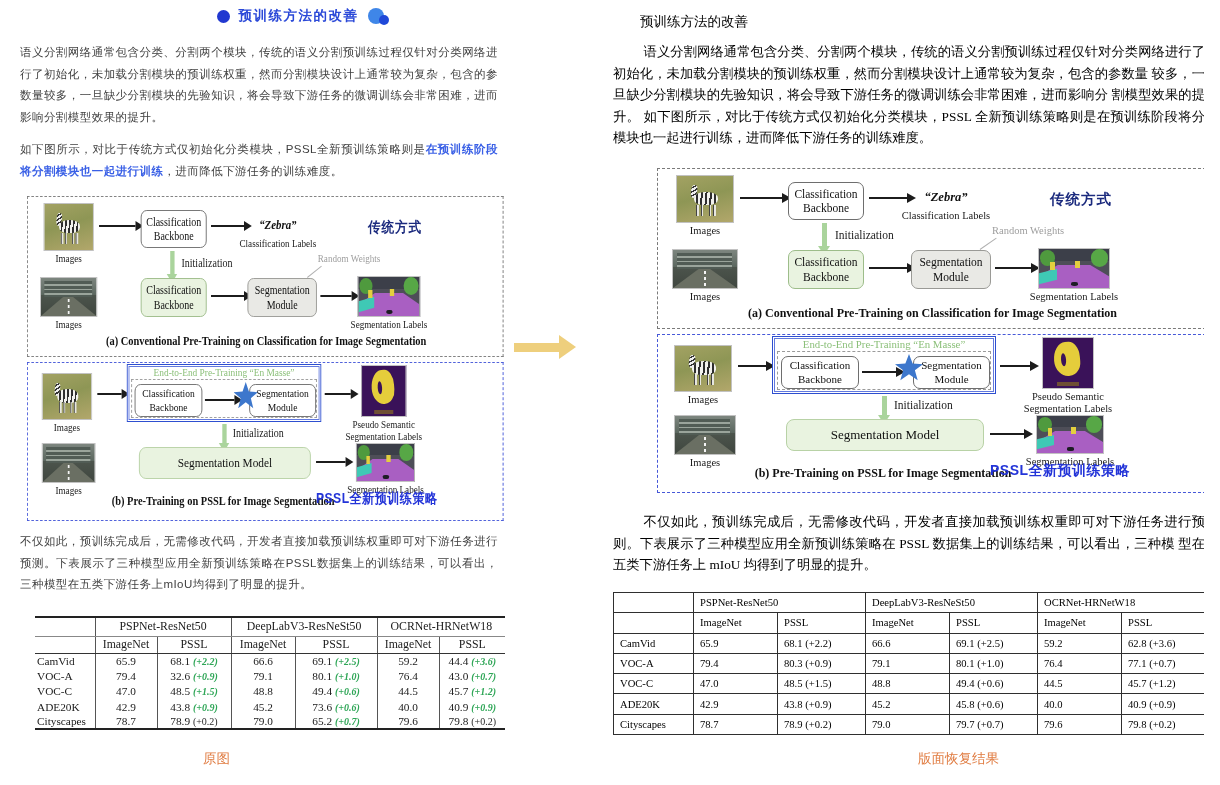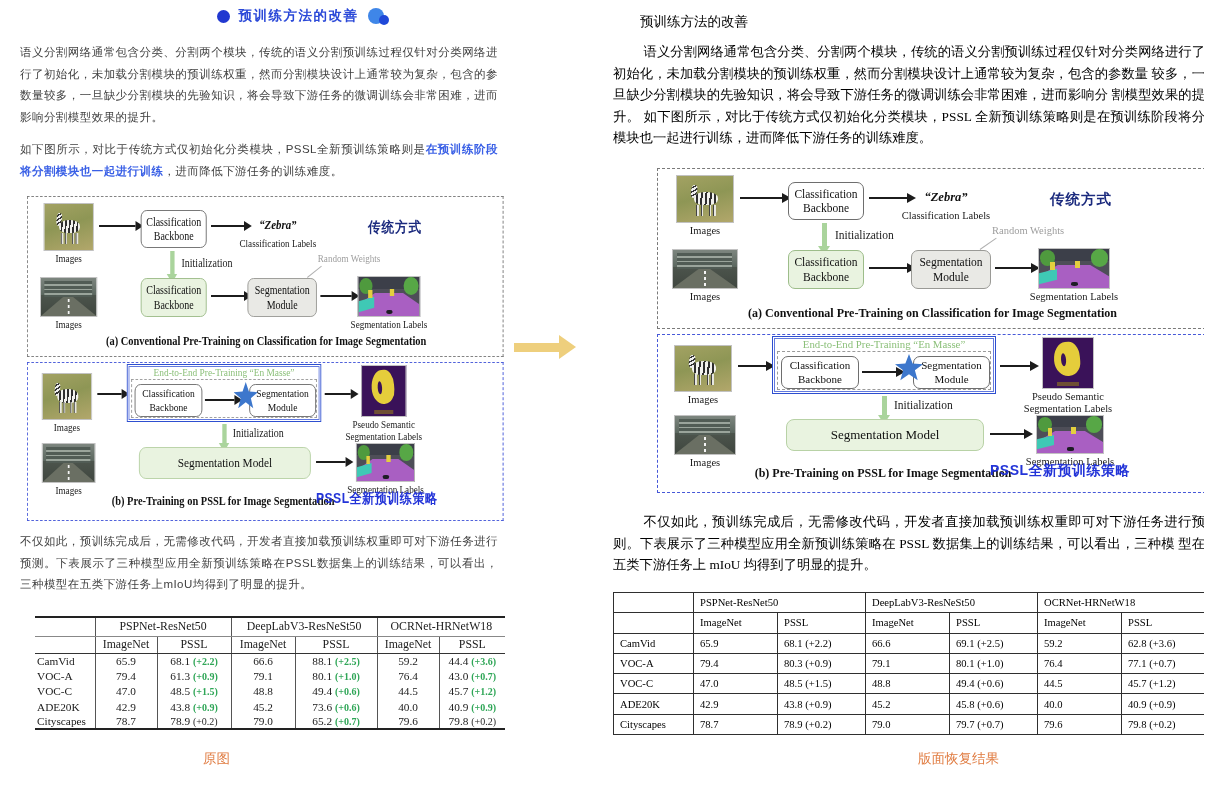--- a/index.html
+++ b/index.html
@@ -31,21 +31,21 @@
   .ltable { position:absolute; left:35px; top:616px; width:470px; border-collapse:collapse;
             font-family:"Liberation Serif", serif; color:#1a1a1a;
             border-top:2px solid #222; border-bottom:2px solid #222; table-layout:fixed; }
   .ltable th { font-weight:400; font-size:11.8px; }
   .ltable .grp th { height:19px; border-bottom:1px solid #888; }
   .ltable .sub th { height:17px; border-bottom:1.4px solid #333; }
   .ltable td { height:15.3px; font-size:11.3px; text-align:center; white-space:nowrap; overflow:hidden; }
   .ltable .rowlabel { text-align:left; padding-left:2px; }
   .ltable .vsep { border-left:1px solid #555; }
   .gain { font-size:10px; }
-  .green-gain { color:#2fa657; font-weight:700; }
+  .green-gain { color:#2fa657; font-weight:700;font-style:italic; }
   .dim-gain { color:#2b2b2b; }
 
   
   .rp-title { position:absolute; left:613px; top:13px; width:592px; text-indent:2em;
               font-family:"Liberation Serif", serif; font-size:13.5px; color:#000; }
   .rp-para { position:absolute; left:613px; width:592px; font-family:"Liberation Serif", serif;
              font-size:13.3px; line-height:21.5px; color:#000; text-align:justify; text-indent:2.3em; }
   .rp-p1 { top:41px; }
   .rp-p2 { top:511px; }
 
@@ -352,28 +352,28 @@
           <th class="vsep">ImageNet</th>
           <th class="vsep">PSSL</th>
         </tr>
       </thead>
       <tbody id="ltable-body">
           <tr>
             <td class="rowlabel">CamVid</td>
             <td class="vsep">65.9</td>
             <td class="vsep"><span>68.1 </span><span class="gain green-gain">(+2.2)</span></td>
             <td class="vsep">66.6</td>
-            <td class="vsep"><span>88.1 </span><span class="gain green-gain">(+2.5)</span></td>
+            <td class="vsep"><span>69.1 </span><span class="gain green-gain">(+2.5)</span></td>
             <td class="vsep">59.2</td>
             <td class="vsep"><span>44.4 </span><span class="gain green-gain">(+3.6)</span></td>
           </tr>
           <tr>
             <td class="rowlabel">VOC-A</td>
             <td class="vsep">79.4</td>
-            <td class="vsep"><span>61.3 </span><span class="gain green-gain">(+0.9)</span></td>
+            <td class="vsep"><span>32.6 </span><span class="gain green-gain">(+0.9)</span></td>
             <td class="vsep">79.1</td>
             <td class="vsep"><span>80.1 </span><span class="gain green-gain">(+1.0)</span></td>
             <td class="vsep">76.4</td>
             <td class="vsep"><span>43.0 </span><span class="gain green-gain">(+0.7)</span></td>
           </tr>
           <tr>
             <td class="rowlabel">VOC-C</td>
             <td class="vsep">47.0</td>
             <td class="vsep"><span>48.5 </span><span class="gain green-gain">(+1.5)</span></td>
             <td class="vsep">48.8</td>

